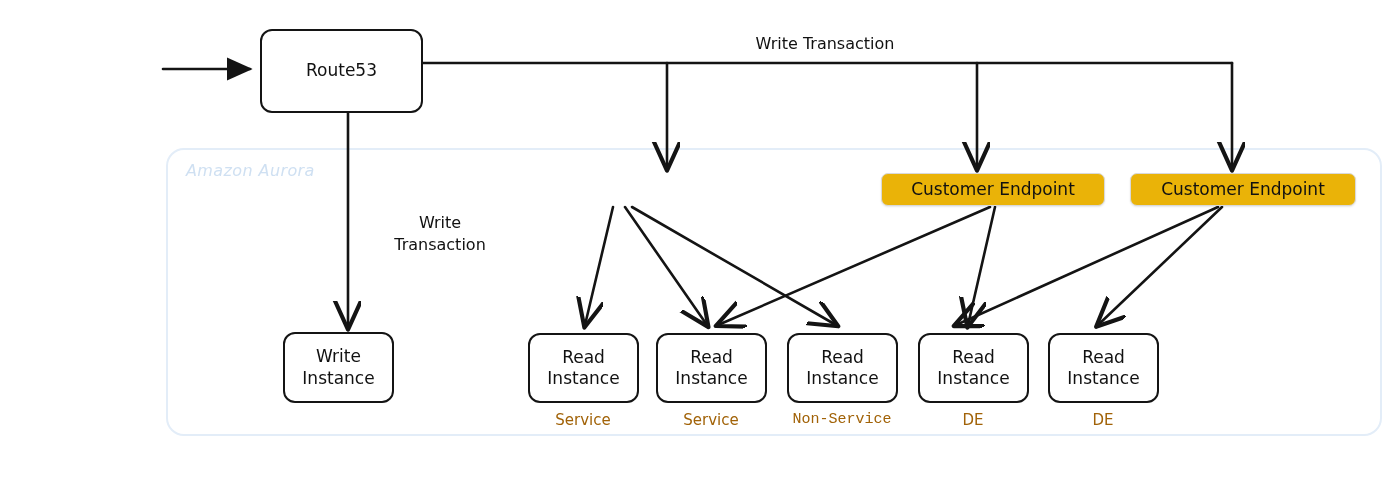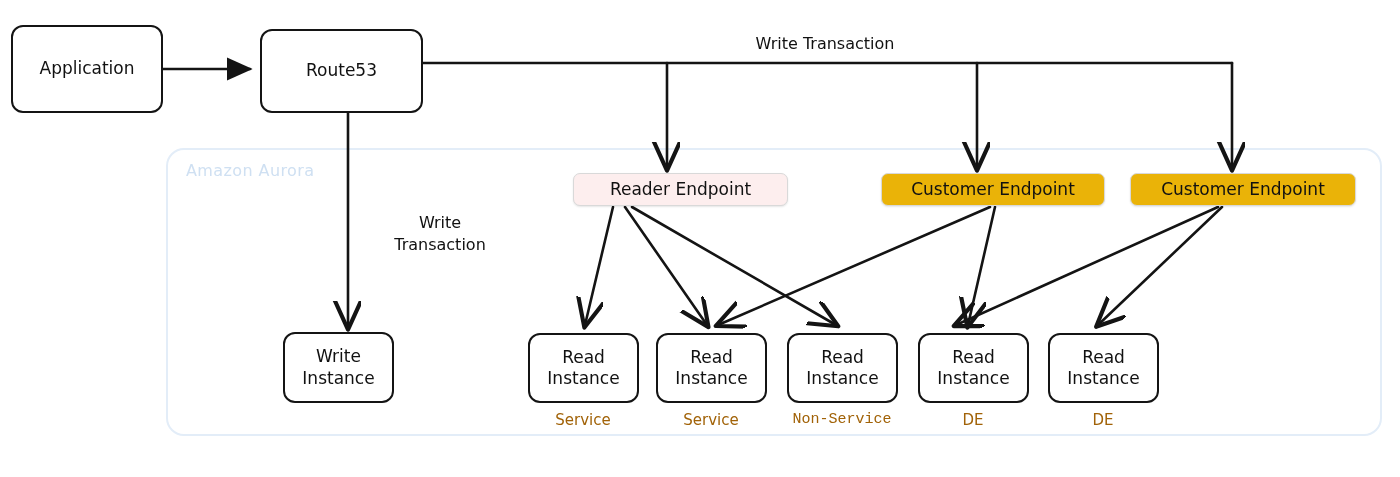--- a/index.html
+++ b/index.html
@@ -50,20 +50,21 @@
   .group-box {
     position: absolute;
     box-sizing: border-box;
     border: 2px solid #e3edf8;
     border-radius: 18px;
     background: transparent;
   }
   .group-label {
     position: absolute;
     font-size: 16px;
+    font-style: italic;
     color: #cfe0f2;
     letter-spacing: 0.4px;
   }
   .free-label {
     position: absolute;
     font-size: 16px;
     color: #111111;
     text-align: center;
     line-height: 1.35;
     white-space: pre-line;
@@ -114,31 +115,25 @@
 
       <path d="M1218,207 L956,325" marker-end="url(#ah)"></path>
       <path d="M1222,207 L1098,325" marker-end="url(#ah)"></path>
     </g>
   </svg>
 
   <div class="free-label" style="left:700px; top:33px; width:250px;">Write Transaction</div>
   <div class="free-label" style="left:355px; top:212px; width:170px;">Write
 Transaction</div>
 
-  <div class="node node-hard" style="left:11px; top:25px; width:152px; height:88px;">
-    <span>Application</span>
-  </div>
 
   <div class="node node-hard" style="left:260px; top:29px; width:163px; height:84px;">
     <span>Route53</span>
   </div>
 
-  <div class="node node-pill pill-pink" style="left:573px; top:173px; width:215px; height:33px;">
-    <span>Reader Endpoint</span>
-  </div>
 
   <div class="node node-pill pill-green" style="left:881px; top:173px; width:224px; height:33px;">
     <span>Customer Endpoint</span>
   </div>
 
   <div class="node node-pill pill-green" style="left:1130px; top:173px; width:226px; height:33px;">
     <span>Customer Endpoint</span>
   </div>
 
   <div class="node node-hard" style="left:283px; top:332px; width:111px; height:71px; white-space:pre-line;">

